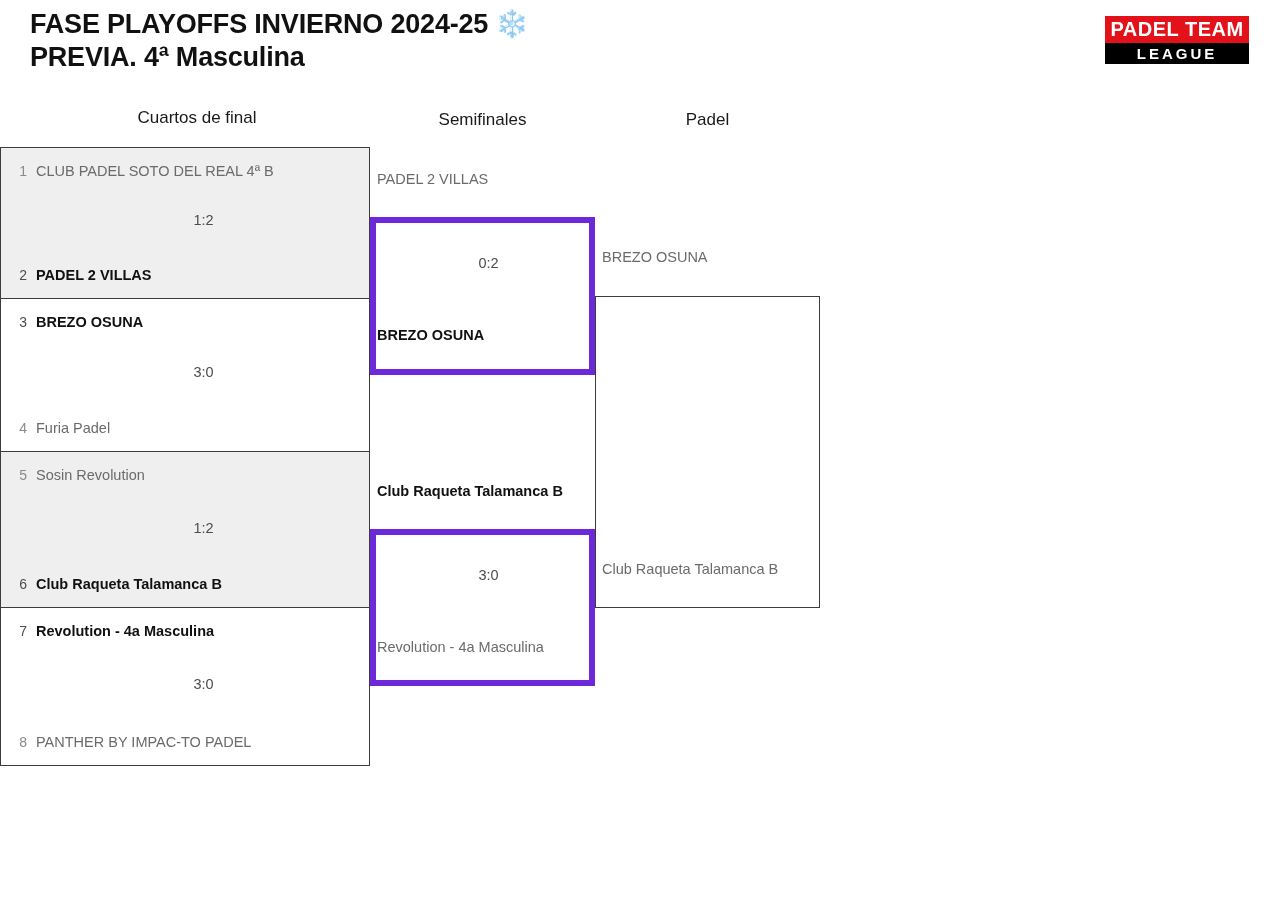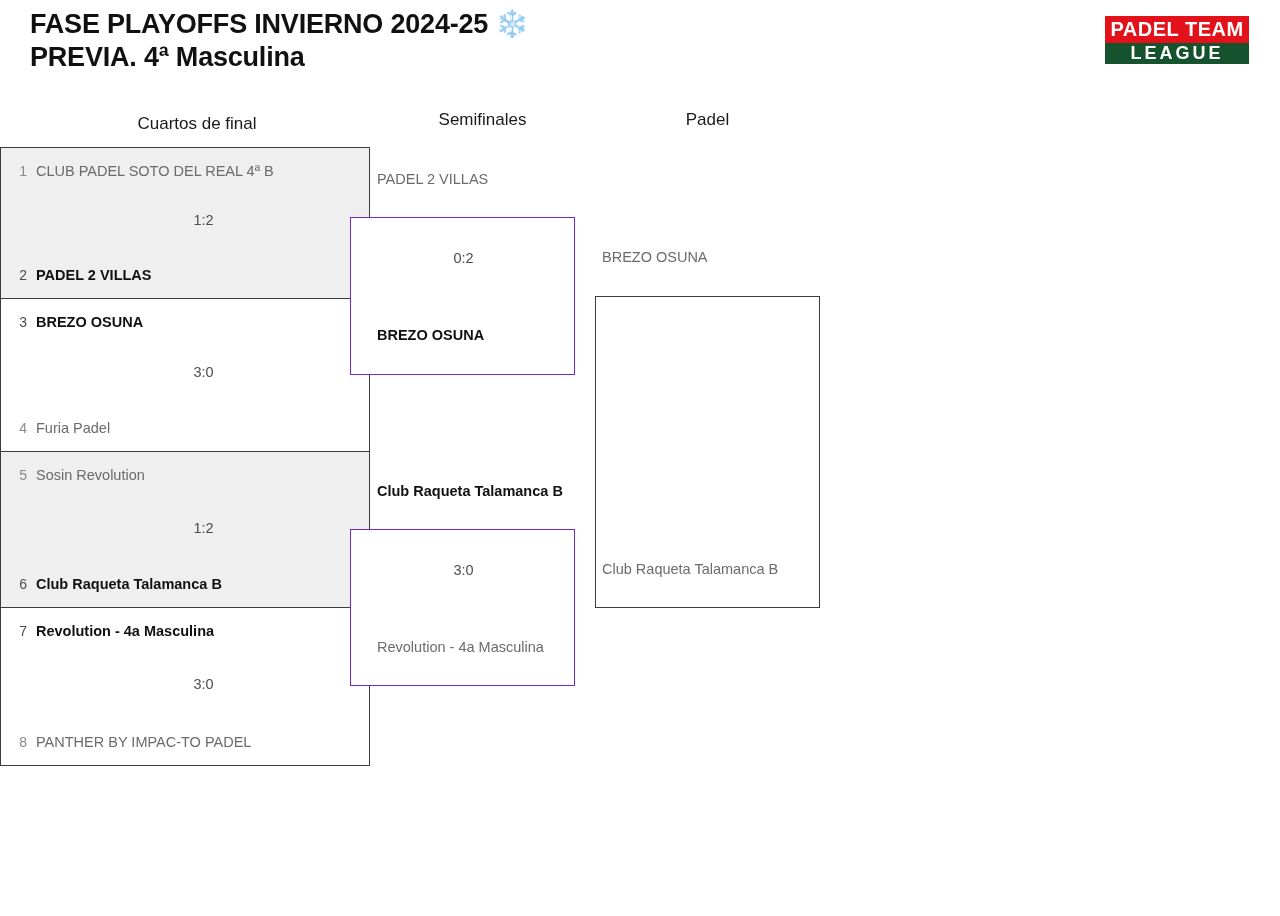--- a/index.html
+++ b/index.html
@@ -56,23 +56,23 @@
     font-size: 20px;
     font-weight: bold;
     letter-spacing: 0.5px;
     display: flex;
     align-items: center;
     justify-content: center;
     font-family: "Liberation Sans", sans-serif;
   }
   .brand-logo .logo-bottom {
     flex: 1 1 auto;
-    background: #14532d;
+    background: #000000;
     color: #ffffff;
-    font-size: 18px;
+    font-size: 15px;
     font-weight: bold;
     letter-spacing: 3px;
     display: flex;
     align-items: center;
     justify-content: center;
     font-family: "Liberation Sans", sans-serif;
   }
 
   
   .bracket {
@@ -84,21 +84,21 @@
   }
 
   .round-header {
     position: absolute;
     font-size: 17px;
     font-weight: 500;
     color: #1a1a1a;
     text-align: center;
     white-space: nowrap;
   }
-  .round-header.r1 { left: 0;   top: 114px; width: 370px; padding-left: 24px; }
+  .round-header.r1 { left: 0;   top: 108px; width: 370px; padding-left: 24px; }
   .round-header.r2 { left: 370px; top: 110px; width: 225px; }
   .round-header.r3 { left: 595px; top: 110px; width: 225px; }
 
   
   .qf-match {
     position: absolute;
     left: 0;
     width: 370px;
     border: 1px solid #3c3c3c;
     border-top: none;
@@ -137,24 +137,24 @@
     width: 370px;
     text-align: center;
     font-size: 14.5px;
     color: #4d4d4d;
     padding-left: 35px;
   }
 
   
   .sf-box {
     position: absolute;
-    left: 350px;
-    width: 225px;
-    background: #ffffff;
-    border: 1px solid #6d28d9;
+    left: 370px;
+    width: 225px;
+    background: #ffffff;
+    border: 6px solid #6d28d9;
   }
   .sf-box .score {
     position: absolute;
     left: 0;
     width: 225px;
     top: 32px;
     text-align: center;
     font-size: 14.5px;
     color: #4d4d4d;
   }

